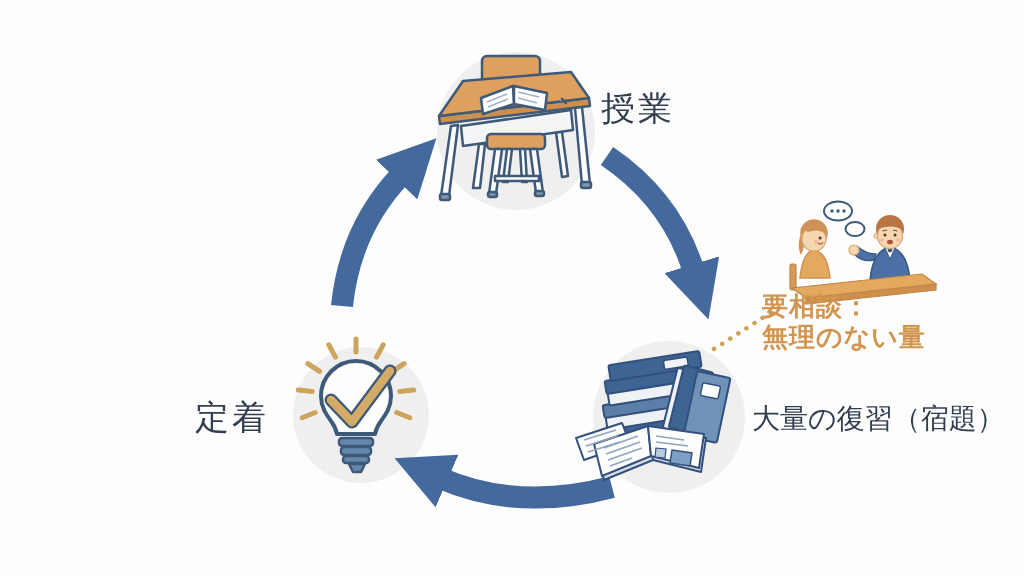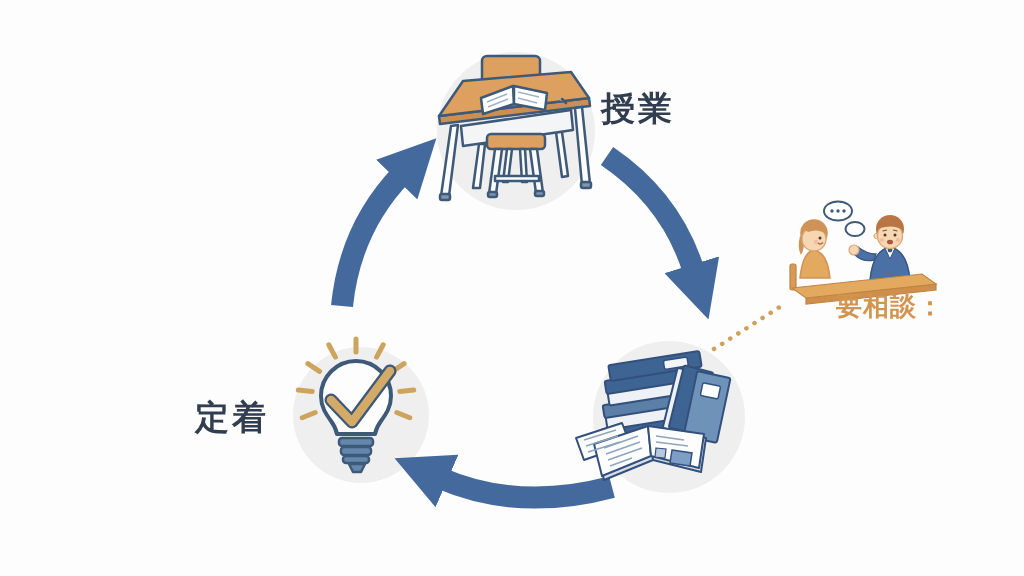--- a/index.html
+++ b/index.html
@@ -11,29 +11,29 @@
   .canvas{
     position:relative;width:1024px;height:576px;overflow:hidden;
     background:var(--background);
     font-family:"Liberation Sans","DejaVu Sans",sans-serif;
   }
   .node-circle{position:absolute;border-radius:50%;background:var(--node-circle);z-index:1;}
   .overlay{position:absolute;left:0;top:0;z-index:2;pointer-events:none;}
   .illus{position:absolute;z-index:3;}
   .node-label{
     position:absolute;z-index:4;color:var(--label-text);
-    font-weight:700;white-space:nowrap;
+    font-weight:400;white-space:nowrap;
   }
   .lesson-label{left:601px;top:86px;font-size:34px;letter-spacing:3px;}
   .homework-label{left:752px;top:400px;font-size:28px;letter-spacing:0px;}
   .retention-label{left:195px;top:395px;font-size:34px;letter-spacing:3px;}
   .annotation{
     position:absolute;left:762px;top:291px;width:182px;z-index:4;
     color:var(--annotation-orange);font-weight:800;font-size:26px;
-    line-height:31px;text-align:right;letter-spacing:1px;
+    line-height:31px;text-align:left;letter-spacing:1px;
   }
 </style>
 </head>
 <body>
 
 <div class="canvas">
 
   <div class="node-circle" style="left:437px;top:52px;width:158px;height:158px;"></div>
   <div class="node-circle" style="left:593px;top:341px;width:152px;height:152px;"></div>
   <div class="node-circle" style="left:293px;top:347px;width:136px;height:136px;"></div>
@@ -173,19 +173,21 @@
     <ellipse cx="50" cy="25" rx="14" ry="9.5" fill="#FFFFFF" stroke="var(--outline-blue)" stroke-width="2"></ellipse>
     <circle cx="44" cy="25" r="1.7" fill="var(--outline-blue)"></circle>
       <circle cx="50" cy="25" r="1.7" fill="var(--outline-blue)"></circle>
       <circle cx="56" cy="25" r="1.7" fill="var(--outline-blue)"></circle>
     <ellipse cx="67" cy="43" rx="9.5" ry="7" fill="#FFFFFF" stroke="var(--outline-blue)" stroke-width="2"></ellipse>
     <polygon points="18,112 148,98 148,104 18,118" fill="#CF8F4C" stroke="#C08445" stroke-width="1.2"></polygon>
     <polygon points="4,102 134,88 148,98 18,112" fill="#E3A95E" stroke="#C08445" stroke-width="1.2"></polygon>
   </svg>
 
   <div class="node-label lesson-label">授業</div>
+  <div class="node-label homework-label">大量の復習（宿題）</div>
   <div class="node-label retention-label">定着</div>
 
   <div class="annotation">
     <div>要相談：</div>
+    <div>無理のない量</div>
   </div>
 
 </div>
 
 </body></html>

